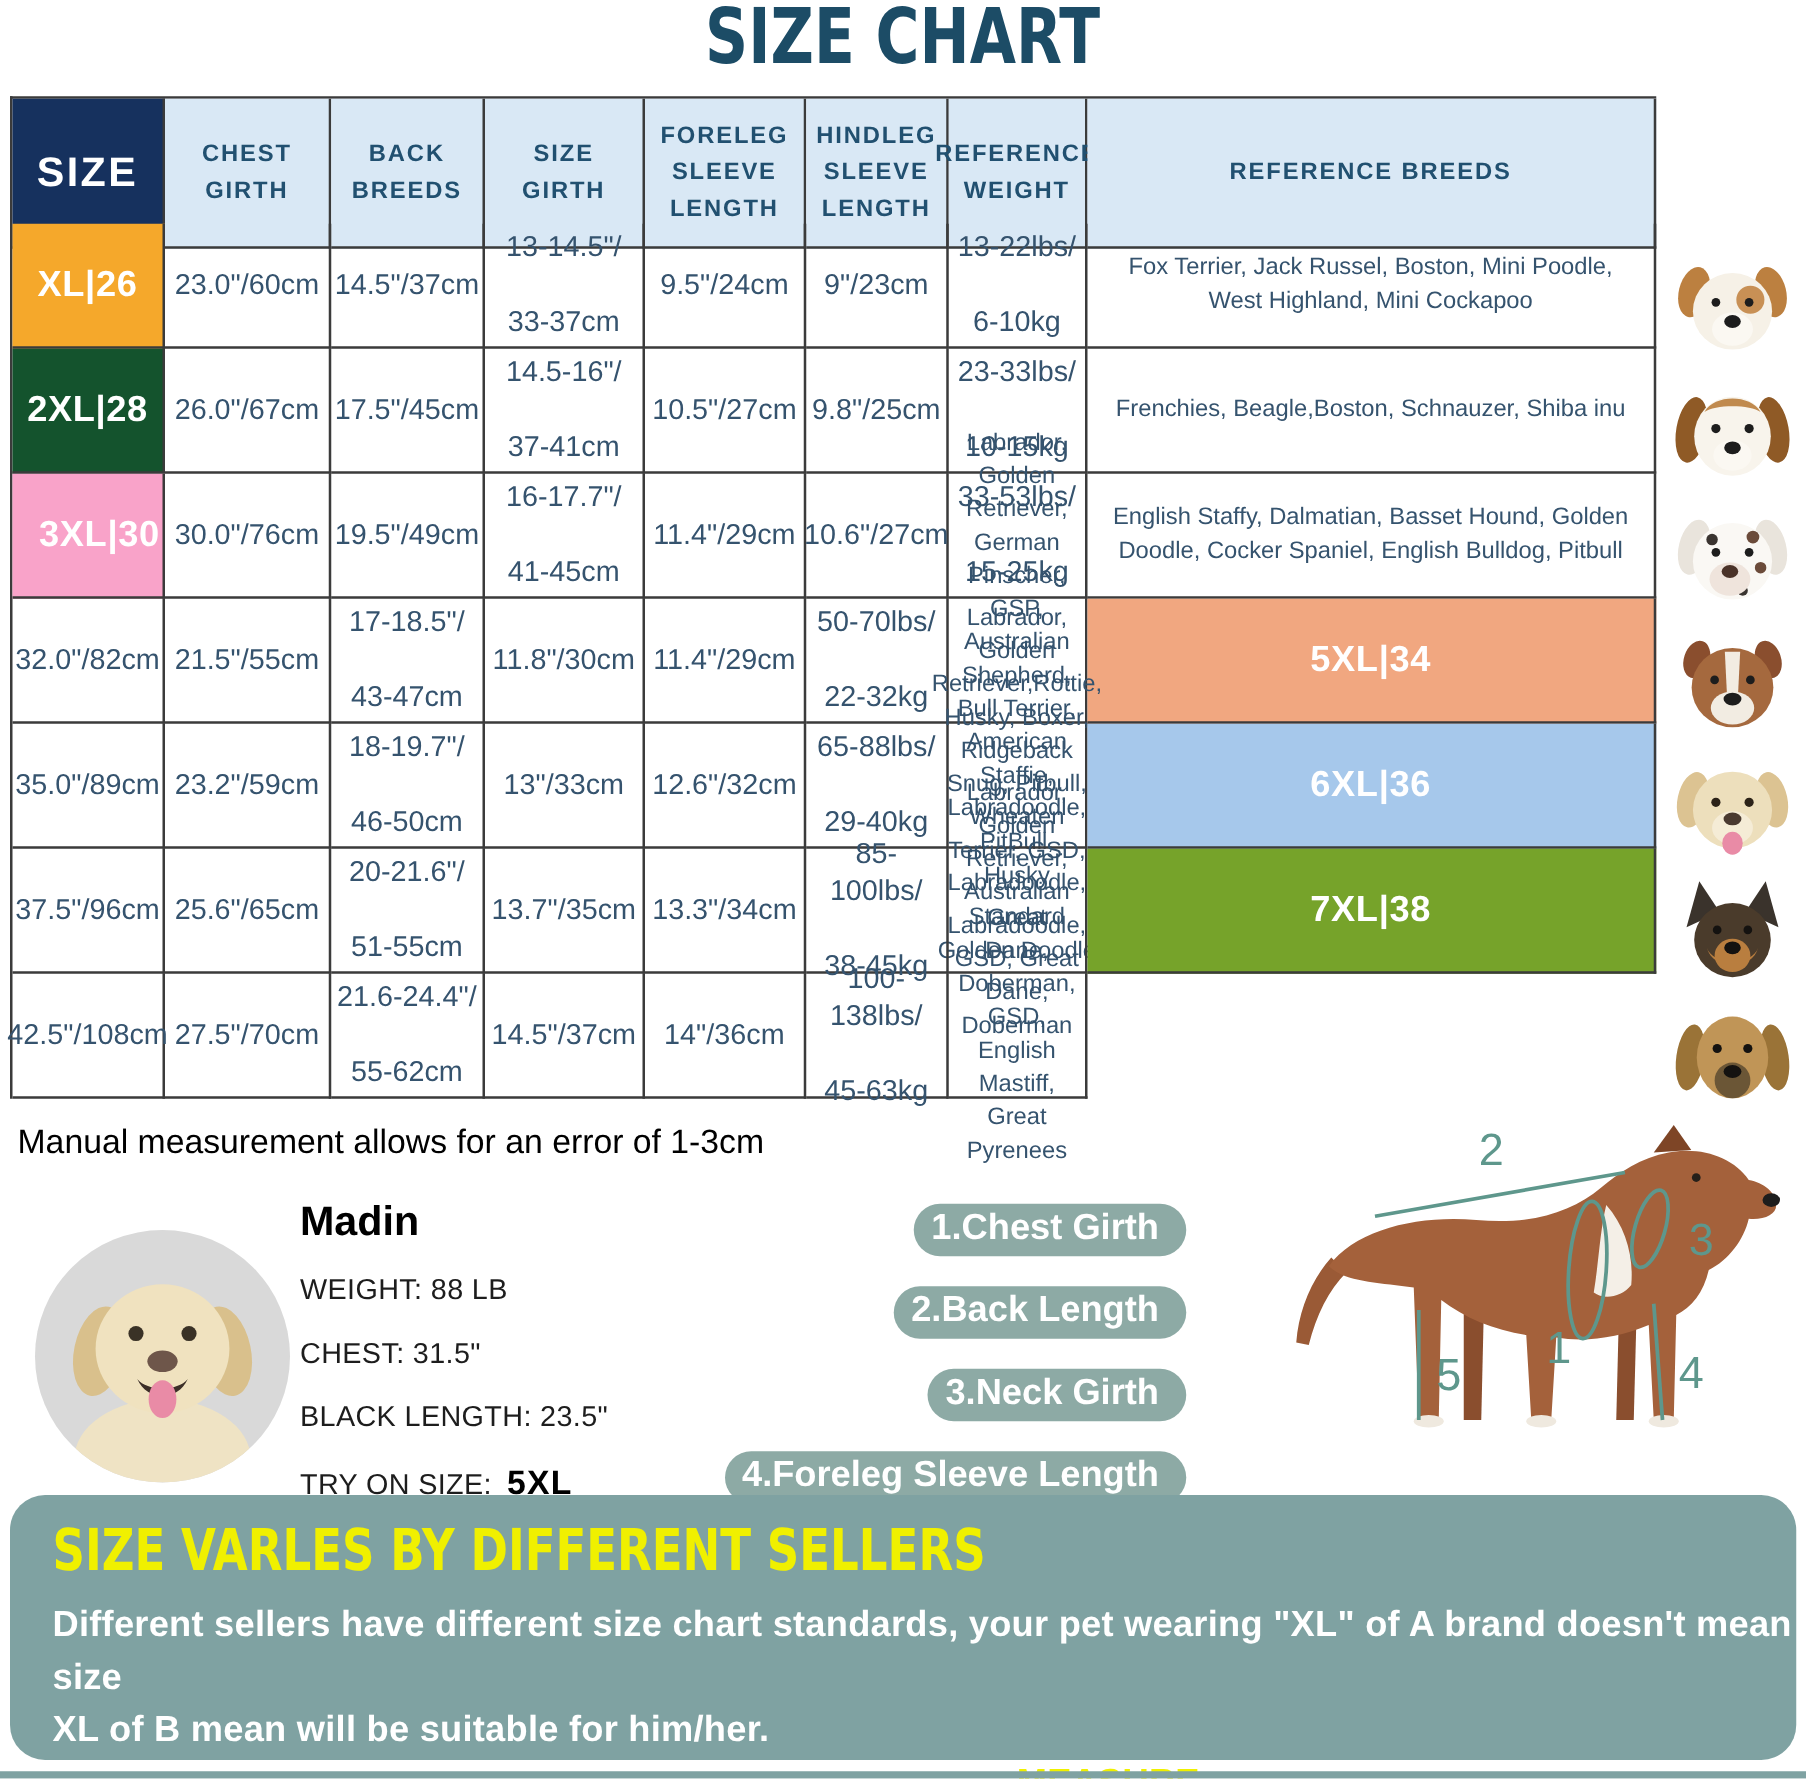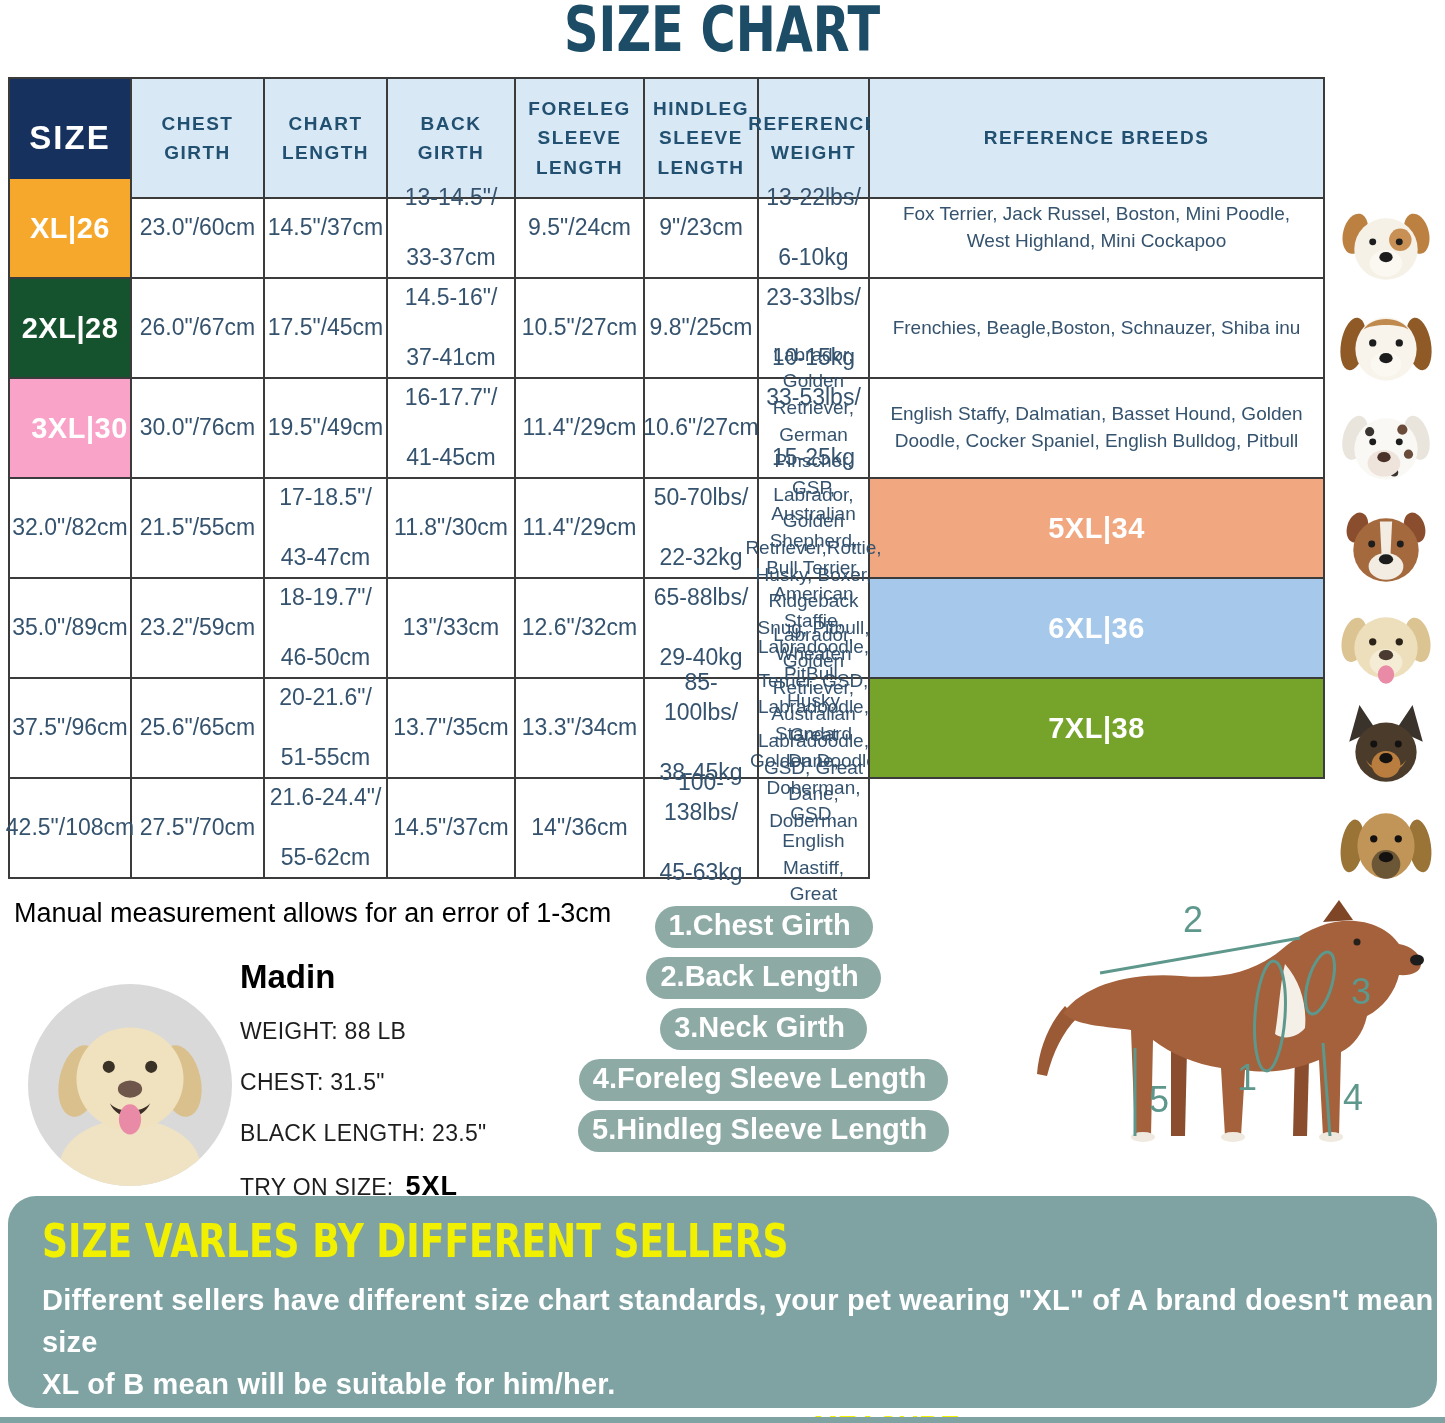--- a/index.html
+++ b/index.html
@@ -36,22 +36,22 @@
 
   
   .model-photo{position:absolute;left:28px;top:984px;width:204px;height:202px;border-radius:50%;
     background:#D9D9D9;overflow:hidden;}
   .model-info{position:absolute;left:240px;top:958px;width:350px;}
   .model-name{font-weight:bold;font-size:33px;color:#000;margin:0 0 22px 0;}
   .model-line{font-size:23px;color:#1d1d1d;margin:0 0 24px 0;letter-spacing:.3px;}
   .tryon-size{font-weight:bold;font-size:27px;color:#000;margin-left:12px;letter-spacing:1px;}
 
   
-  .pills{position:absolute;left:578px;top:906px;display:flex;flex-direction:column;
-    align-items:center;gap:9px;}
+  .pills{position:absolute;left:578px;top:963px;display:flex;flex-direction:column;
+    align-items:flex-end;gap:24px;}
   .pill{background:#8DAAA5;color:#fff;font-weight:bold;font-size:29px;
     padding:3px 22px 6px 14px;border-radius:24px;white-space:nowrap;}
 
   
   .diagram{position:absolute;left:985px;top:888px;width:455px;height:305px;}
 
   
   .notice{position:absolute;left:8px;top:1196px;width:1429px;height:212px;background:#7FA2A2;
     border-radius:28px;box-sizing:border-box;padding:18px 0 0 34px;}
   .notice-heading{margin:0;}
@@ -66,22 +66,22 @@
 <body>
 
 <div id="root">
 
   <div class="title"><span>SIZE CHART</span></div>
 
   <div class="size-table">
 
     <div class="c hdr hdr-size">SIZE</div>
     <div class="c hdr">CHEST GIRTH</div>
-    <div class="c hdr">CHART LENGTH</div>
-    <div class="c hdr">BACK GIRTH</div>
+    <div class="c hdr">BACK BREEDS</div>
+    <div class="c hdr">SIZE GIRTH</div>
     <div class="c hdr">FORELEG SLEEVE LENGTH</div>
     <div class="c hdr">HINDLEG SLEEVE LENGTH</div>
     <div class="c hdr">REFERENCE WEIGHT</div>
     <div class="c hdr">REFERENCE BREEDS</div>
 
     <div class="c size-c" style="background-color: rgb(245, 168, 43);">XL|26</div>
     <div class="c cell">23.0"/60cm</div>
     <div class="c cell">14.5"/37cm</div>
     <div class="c cell">
         <span>13-14.5"/</span>

